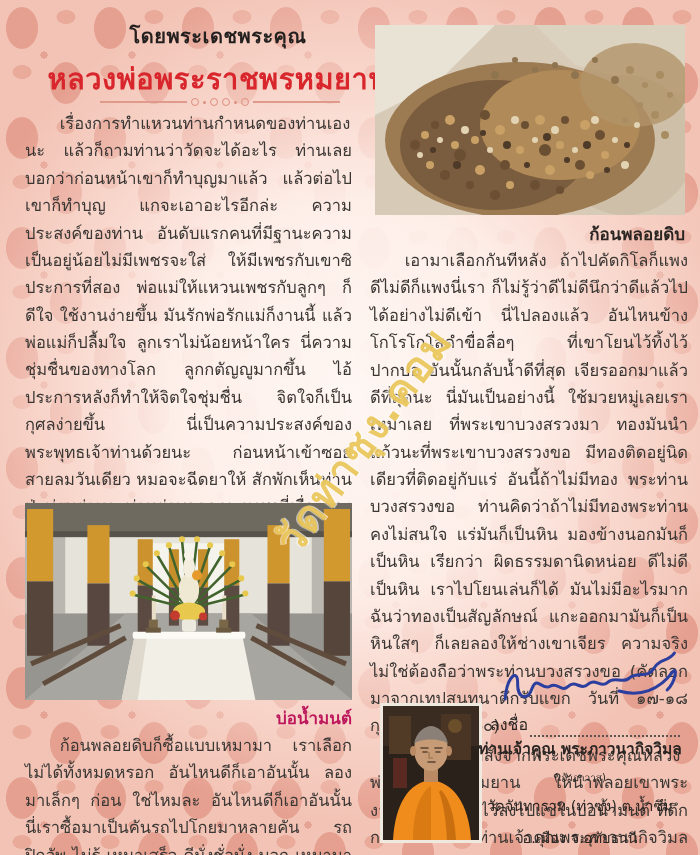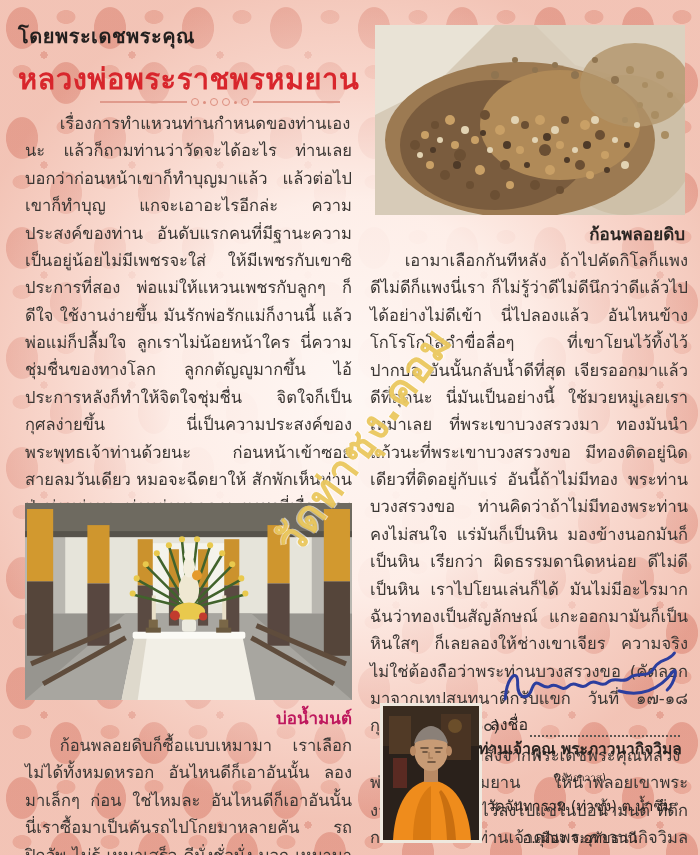--- a/index.html
+++ b/index.html
@@ -14,21 +14,21 @@
       radial-gradient(ellipse 15px 11px at 66px 17px, rgba(221,136,118,0.45) 60%, transparent 66%),
       radial-gradient(circle 5px at 44px 55px, rgba(210,110,92,0.4) 70%, transparent 75%);
     background-size:88px 110px;}
   
   .page::after{content:"";position:absolute;inset:0;z-index:1;pointer-events:none;
     background:radial-gradient(ellipse 58% 50% at 50% 46%,
       rgba(255,249,246,0.96) 0%, rgba(255,243,238,0.90) 45%,
       rgba(253,229,221,0.58) 72%, rgba(250,206,194,0.05) 100%);}
   .content{position:absolute;inset:0;z-index:2;color:#3b3734;}
   .abs{position:absolute;}
-  .header{left:18px;top:20px;width:400px;}
+  .header{left:18px;top:20px;width:400px;text-align:center;}
   .byline{font-size:20px;font-weight:bold;color:#231f1e;letter-spacing:0.5px;}
   .title{font-size:29px;font-weight:bold;color:#d8262c;margin-top:4px;letter-spacing:0.5px;}
   .divider{left:100px;top:98px;width:240px;display:flex;align-items:center;gap:4px;}
   .divider .ln{flex:1;height:2px;background:#e09a8c;}
   .divider .dot{width:6px;height:6px;border-radius:50%;border:1.5px solid #dd8f80;background:transparent;}
   .divider .dot.sm{width:3px;height:3px;background:#dd8f80;border:none;}
   .para{font-size:16.5px;line-height:1.66;text-align:justify;text-indent:2.1em;}
   .leftcol1{left:25px;top:110px;width:327px;}
   .leftcol2{left:25px;top:732px;width:327px;}
   .rightcol{left:370px;top:247px;width:318px;}

